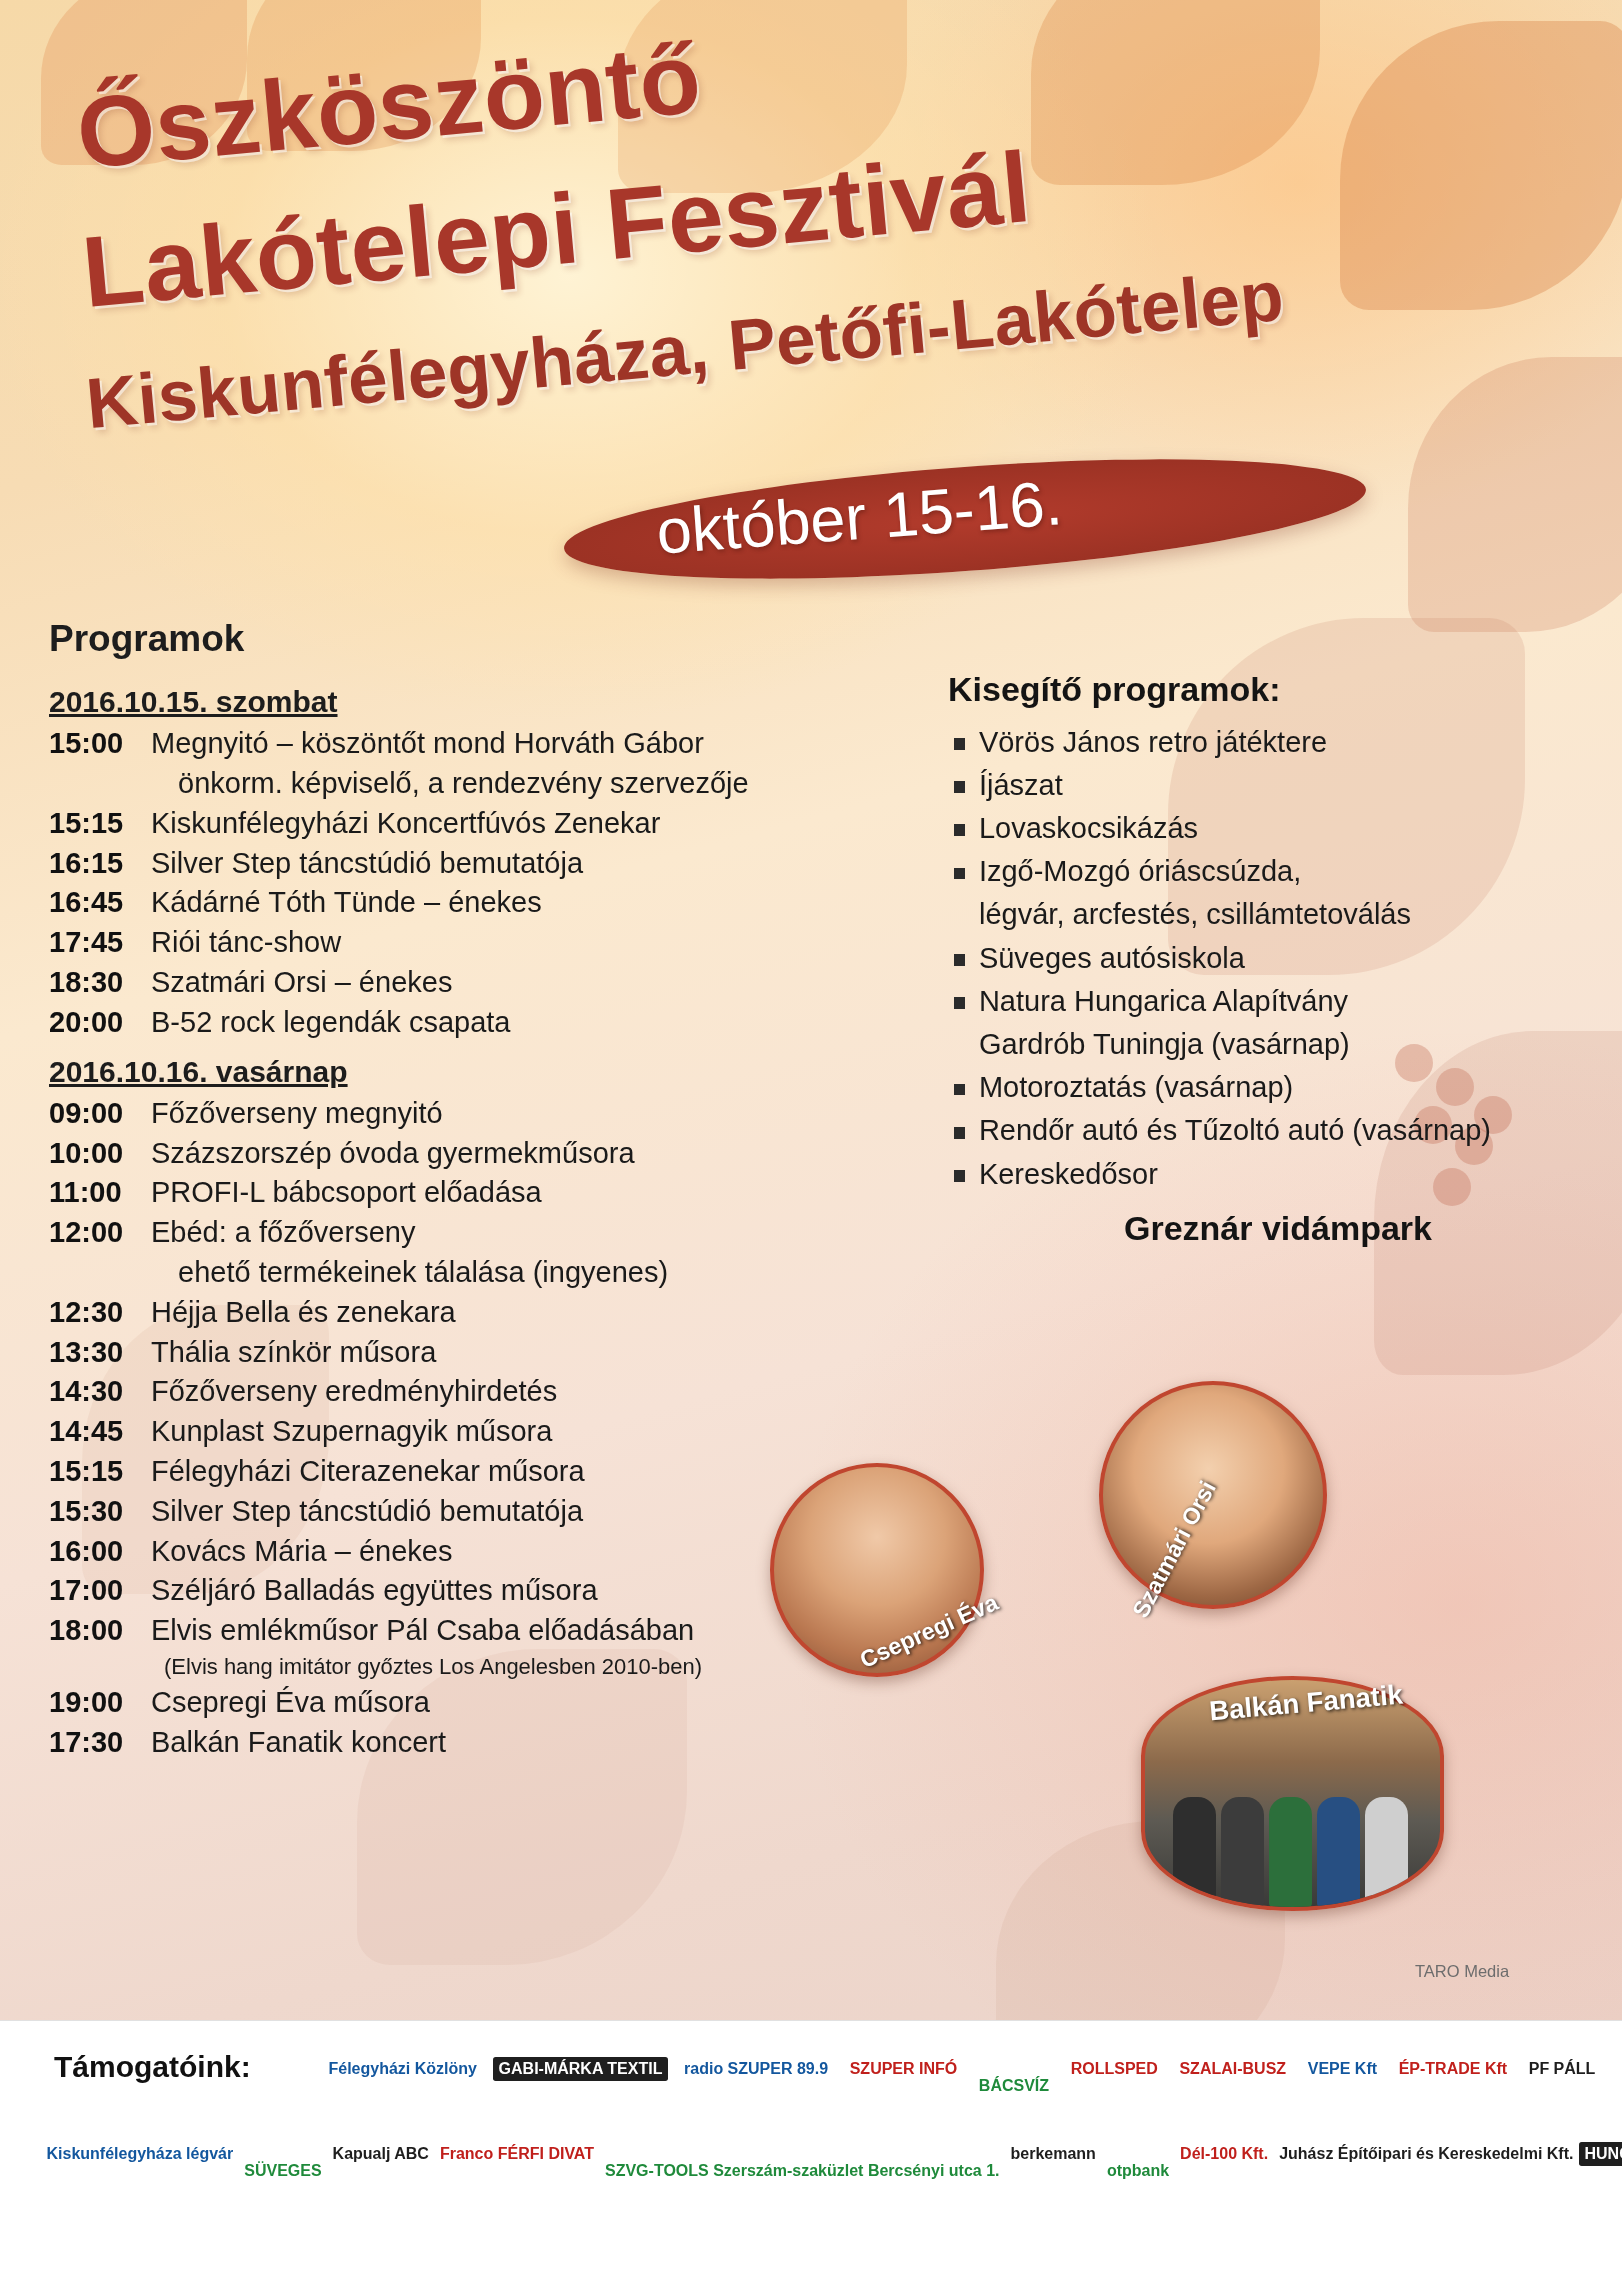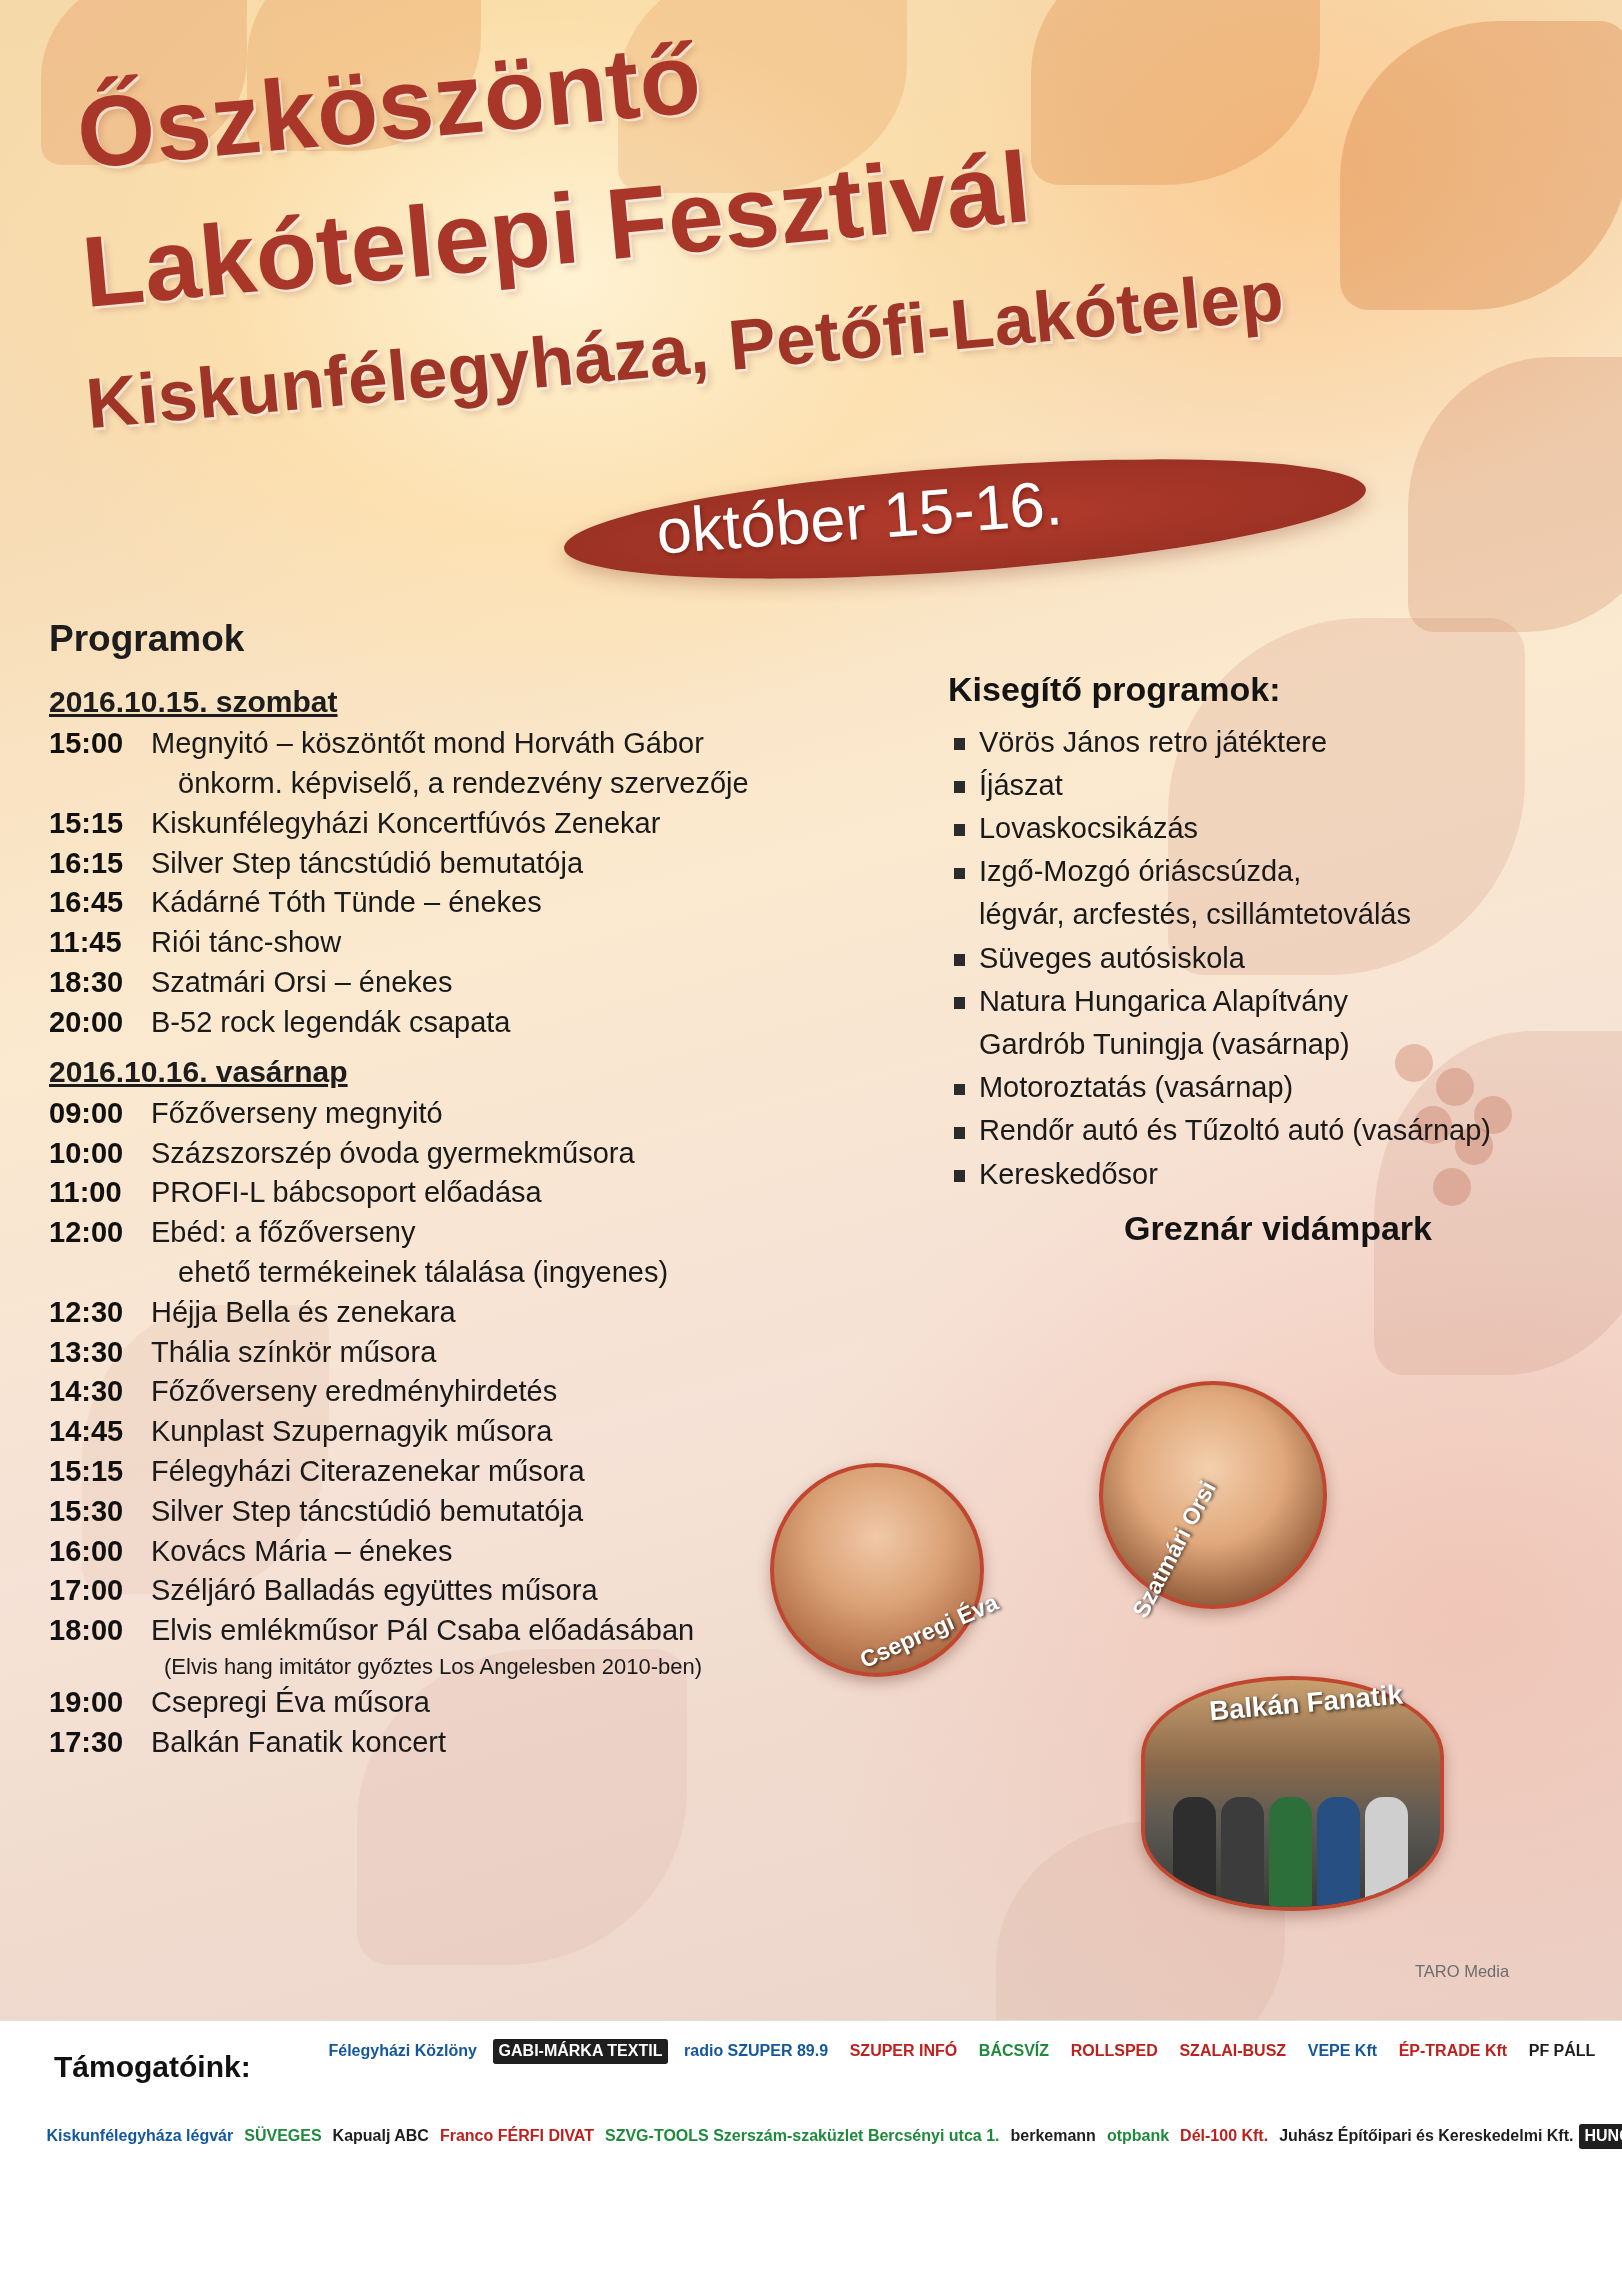--- a/index.html
+++ b/index.html
@@ -284,21 +284,21 @@
     color: #1e1e1e;
     text-align: center;
     line-height: 1.05;
     padding: 4.1px 5.5px;
     white-space: nowrap;
     border-radius: 2.7px;
   }
   .sp.dark { background: #1f1f1f; color: #ffffff; }
   .sp.red { color: #c0201c; }
   .sp.blue { color: #13579e; }
-  .sp.green { color: #1f8a3b; }
+  .sp.green { color: #1f8a3b; margin-top: 35px; }
 </style>
 </head>
 <body>
 
 <div class="poster">
 
   <div class="leaf" style="left:41px;top:-27.5px;width:206px;height:192px;background:#e08a4e;"></div>
   <div class="leaf" style="left:247px;top:-55px;width:234px;height:206px;background:#d9762f;opacity:.22;"></div>
   <div class="leaf" style="left:618px;top:-41px;width:289px;height:234px;background:#e2934f;opacity:.25;"></div>
   <div class="leaf" style="left:1031px;top:-62px;width:289px;height:247px;background:#d87a35;opacity:.28;"></div>
@@ -343,21 +343,21 @@
       </div>
       <div class="prog-row">
         <div class="prog-time">16:15</div>
         <div class="prog-text">Silver Step táncstúdió bemutatója</div>
       </div>
       <div class="prog-row">
         <div class="prog-time">16:45</div>
         <div class="prog-text">Kádárné Tóth Tünde – énekes</div>
       </div>
       <div class="prog-row">
-        <div class="prog-time">11:45</div>
+        <div class="prog-time">17:45</div>
         <div class="prog-text">Riói tánc-show</div>
       </div>
       <div class="prog-row">
         <div class="prog-time">18:30</div>
         <div class="prog-text">Szatmári Orsi – énekes</div>
       </div>
       <div class="prog-row">
         <div class="prog-time">20:00</div>
         <div class="prog-text">B-52 rock legendák csapata</div>
       </div>

